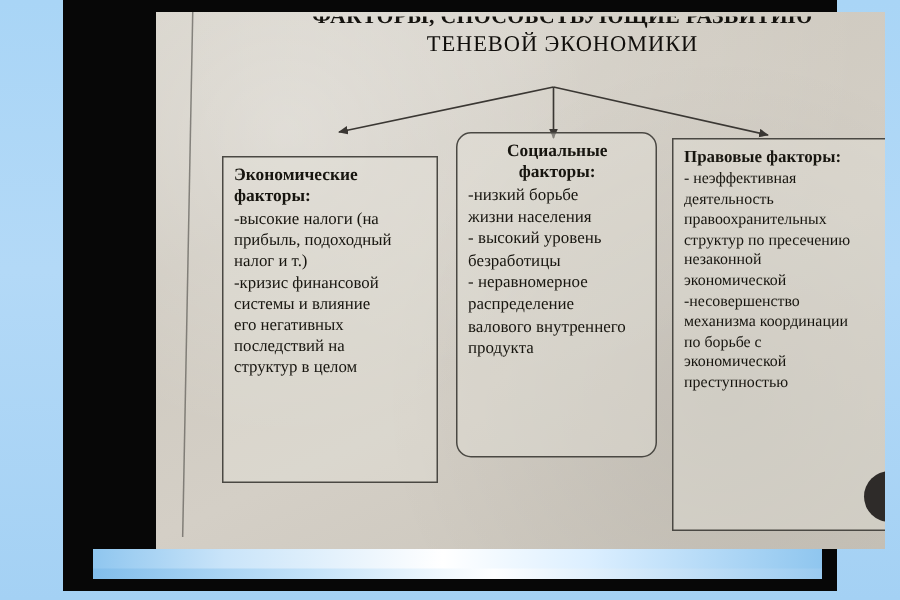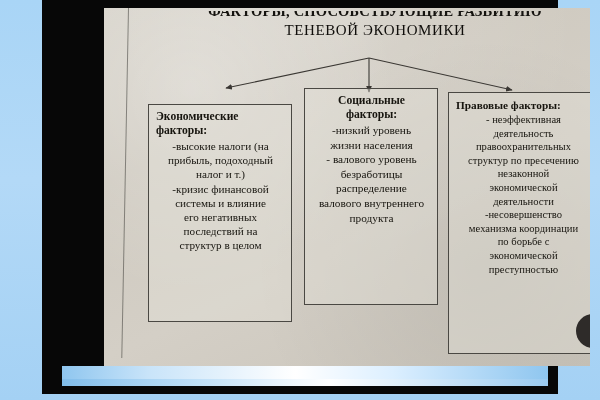--- a/index.html
+++ b/index.html
@@ -97,37 +97,36 @@
   
   .box {
     position: absolute;
     box-sizing: border-box;
     border: 1.2px solid #4a4843;
     background: rgba(226,223,215,0.45);
     padding: 5px 6px 4px 7px;
     color: #17150f;
   }
   .box-econ  { left: 44px;  top: 96px;  width: 144px; height: 218px; }
-  .box-soc   { left: 200px; top: 80px;  width: 134px; height: 217px; }
+  .box-soc   { left: 200px; top: 80px;  width: 134px; height: 217px; border-radius: 10px; }
   .box-law   { left: 344px; top: 84px;  width: 150px; height: 262px; }
 
   .box-title {
     font-weight: bold;
     font-size: 11.6px;
     line-height: 14px;
     margin-bottom: 1px;
   }
   .box-title.centered { text-align: center; }
   .box-title.inline-head { font-size: 11.3px; }
 
   .box-list {
     margin: 0;
     padding: 0;
     list-style: none;
-    text-align: center;
   }
   .box-list li {
     font-size: 11.2px;
     line-height: 14.2px;
     margin: 0;
   }
   .box-soc .box-list li { font-size: 11.3px; line-height: 14.6px; }
   .box-law .box-list li { font-size: 10.6px; line-height: 13.6px; }
   .gap-before { margin-top: 4px; }
 
@@ -197,40 +196,40 @@
         <li>системы и влияние</li>
         <li>его негативных</li>
         <li>последствий на</li>
         <li>структур в целом</li>
       </ul>
     </div>
 
     <div class="box box-soc">
       <div class="box-title centered">Социальные факторы:</div>
       <ul class="box-list">
-        <li class="gap-before">-низкий уровень</li>
+        <li class="gap-before">-низкий борьбе</li>
         <li>жизни населения</li>
-        <li>- валового уровень</li>
+        <li>- высокий уровень</li>
         <li>безработицы</li>
+        <li>- неравномерное</li>
         <li>распределение</li>
         <li>валового внутреннего</li>
         <li>продукта</li>
       </ul>
     </div>
 
     <div class="box box-law">
       <div class="box-title inline-head">Правовые факторы:</div>
       <ul class="box-list">
         <li>- неэффективная</li>
         <li>деятельность</li>
         <li>правоохранительных</li>
         <li>структур по пресечению</li>
         <li>незаконной</li>
         <li>экономической</li>
-        <li>деятельности</li>
         <li>-несовершенство</li>
         <li>механизма координации</li>
         <li>по борьбе с</li>
         <li>экономической</li>
         <li>преступностью</li>
       </ul>
     </div>
 
     <div class="round-object"></div>
 

